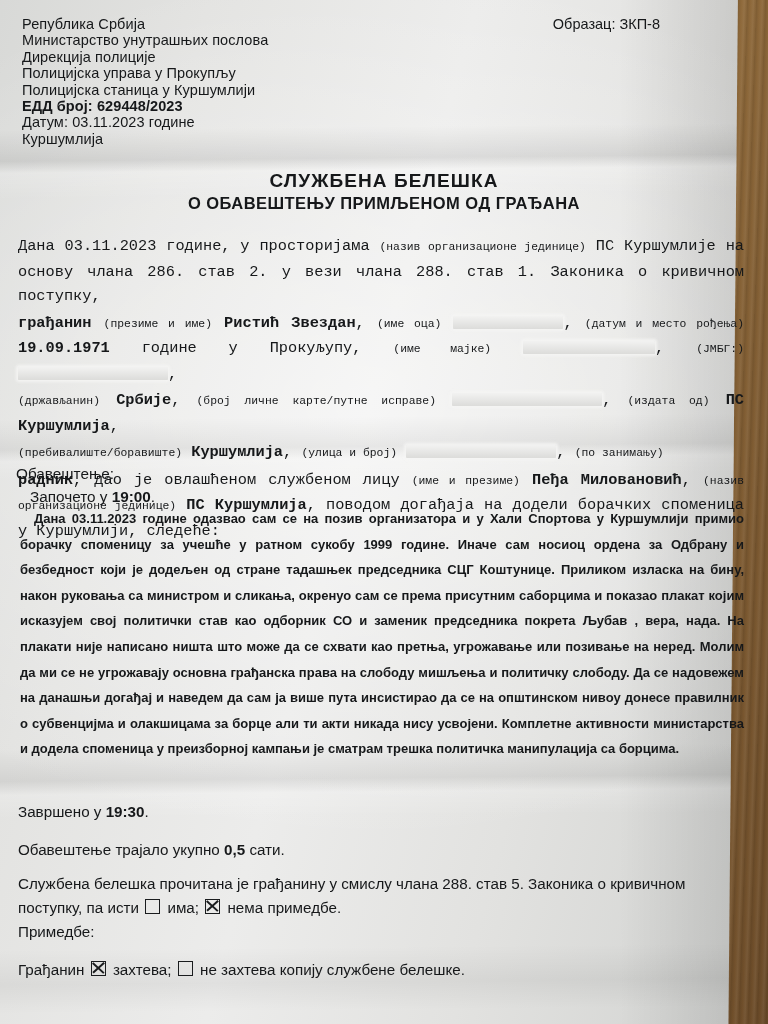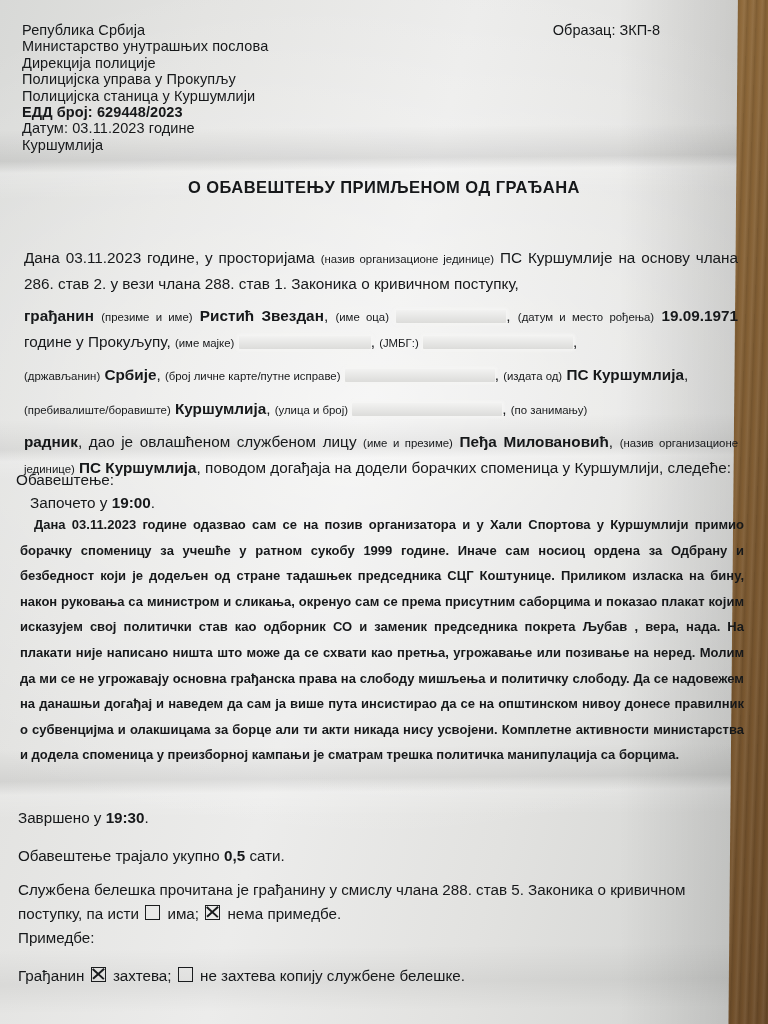--- a/index.html
+++ b/index.html
@@ -53,21 +53,21 @@
   .crease.c4 { top: 960px; height: 64px;
     background: linear-gradient(180deg, rgba(0,0,0,0.0), rgba(0,0,0,0.05) 55%, rgba(0,0,0,0.0)); }
   .vshade {
     position: absolute; top: 0; bottom: 0; width: 120px; right: 0;
     background: linear-gradient(90deg, rgba(0,0,0,0.0), rgba(0,0,0,0.10));
     pointer-events: none;
   }
 
   #content {
     position: absolute;
-    left: 0; top: 16px;
+    left: 0; top: 10px;
     width: 768px;
     height: 883px;
     color: #16181a;
     border-radius: 11px;
   }
 
   
   .hdr {
     position: absolute;
     left: 22px;
@@ -109,21 +109,21 @@
   
   .body {
     position: absolute;
     left: 16px;
     right: 22px;
     top: 222px;
     font-size: 15.3px;
     line-height: 24.5px;
     text-align: justify;
   }
-  .body p { margin: 8px; }
+  .body p { margin: 2px; font-family: Liberation Mono, monospace; }
   .lbl { font-size: 11.4px; }
   .bold { font-weight: bold; }
   .blk { display: block; }
 
   
   .redact {
     display: inline-block;
     vertical-align: middle;
     height: 13px;
     background: linear-gradient(180deg, #f2f2f1, #dcdcda);
@@ -213,20 +213,21 @@
       <div>Полицијска управа у Прокупљу</div>
       <div>Полицијска станица у Куршумлији</div>
       <div class="bold">ЕДД број: 629448/2023</div>
       <div>Датум: 03.11.2023 године</div>
       <div>Куршумлија</div>
     </div>
 
     <div class="form-code">Образац: ЗКП-8</div>
 
     <div class="title-wrap">
+      <div class="t1">СЛУЖБЕНА БЕЛЕШКА</div>
       <div class="t2">О ОБАВЕШТЕЊУ ПРИМЉЕНОМ ОД ГРАЂАНА</div>
     </div>
 
     <div class="body">
       <p>
         <span>Дана 03.11.2023 године, у просторијама</span>
         <span class="lbl">(назив организационе јединице)</span>
         <span>ПС Куршумлије</span>
         <span>на основу члана 286. став 2. у вези члана 288. став 1. Законика о кривичном поступку,</span>
       </p>

